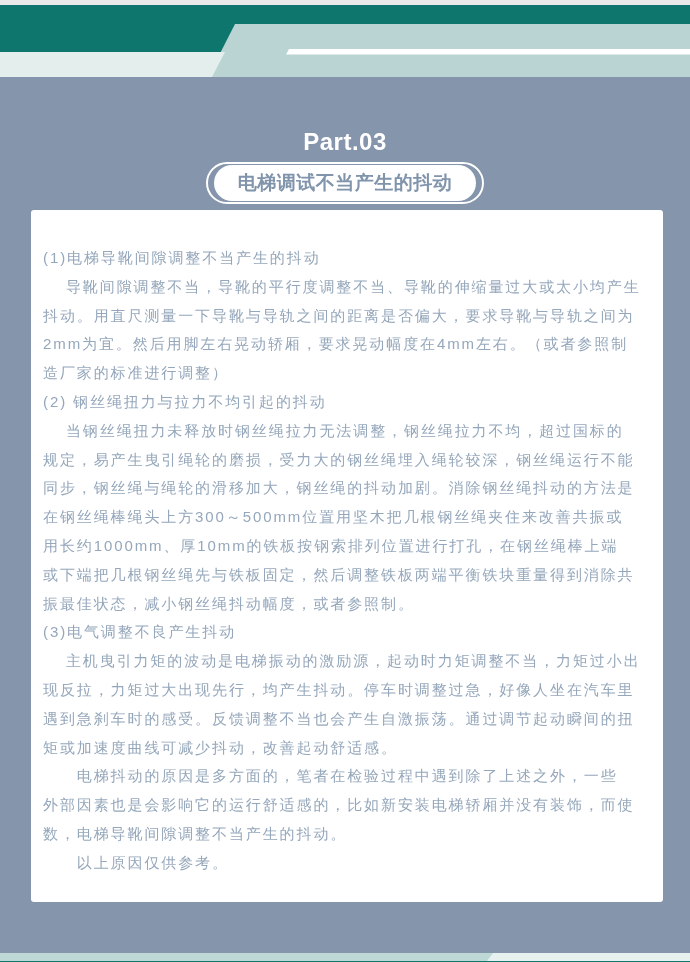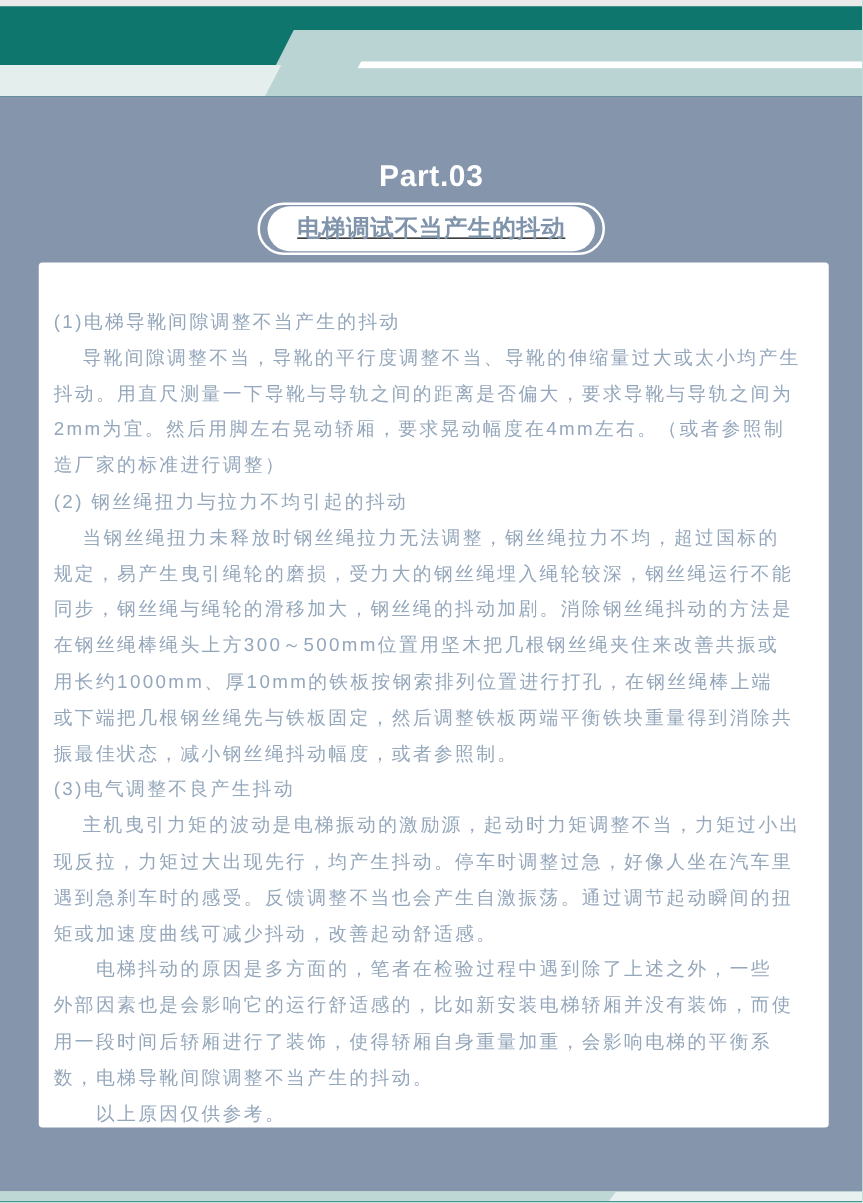--- a/index.html
+++ b/index.html
@@ -42,21 +42,21 @@
   .title-pill-outline{
     position:absolute;left:50%;top:162px;transform:translateX(-50%);
     width:278px;height:42px;
     border:2px solid #ffffff;border-radius:21px;
     box-sizing:border-box;
   }
   .title-pill{
     position:absolute;left:50%;top:165px;transform:translateX(-50%);
     width:262px;height:36px;
     background:#ffffff;border-radius:18px;
-    display:flex;align-items:center;justify-content:center;text-decoration:underline;
+    display:flex;align-items:center;justify-content:center;
   }
   .title-pill-label{
     color:#8094ab;
     font-size:19px;font-weight:bold;letter-spacing:0.5px;
     white-space:nowrap;
   }
   .content-card{
     position:absolute;left:31px;top:210px;width:632px;height:692px;
     background:#ffffff;border-radius:3px;
   }
@@ -112,21 +112,20 @@
         <div class="article-line">用长约1000mm、厚10mm的铁板按钢索排列位置进行打孔，在钢丝绳棒上端</div>
         <div class="article-line">或下端把几根钢丝绳先与铁板固定，然后调整铁板两端平衡铁块重量得到消除共</div>
         <div class="article-line">振最佳状态，减小钢丝绳抖动幅度，或者参照制。</div>
         <div class="article-line">(3)电气调整不良产生抖动</div>
         <div class="article-line">　 主机曳引力矩的波动是电梯振动的激励源，起动时力矩调整不当，力矩过小出</div>
         <div class="article-line">现反拉，力矩过大出现先行，均产生抖动。停车时调整过急，好像人坐在汽车里</div>
         <div class="article-line">遇到急刹车时的感受。反馈调整不当也会产生自激振荡。通过调节起动瞬间的扭</div>
         <div class="article-line">矩或加速度曲线可减少抖动，改善起动舒适感。</div>
         <div class="article-line">　　电梯抖动的原因是多方面的，笔者在检验过程中遇到除了上述之外，一些</div>
         <div class="article-line">外部因素也是会影响它的运行舒适感的，比如新安装电梯轿厢并没有装饰，而使</div>
-        <div class="article-line">用一段时间后轿厢进行了装饰，使得轿厢自身重量加重，会影响电梯的平衡系</div>
         <div class="article-line">数，电梯导靴间隙调整不当产生的抖动。</div>
         <div class="article-line">　　以上原因仅供参考。</div>
       </div>
   </div>
 
   <div class="bottom-band">
     <div class="bottom-band-left"></div>
   </div>
 
 </div>

